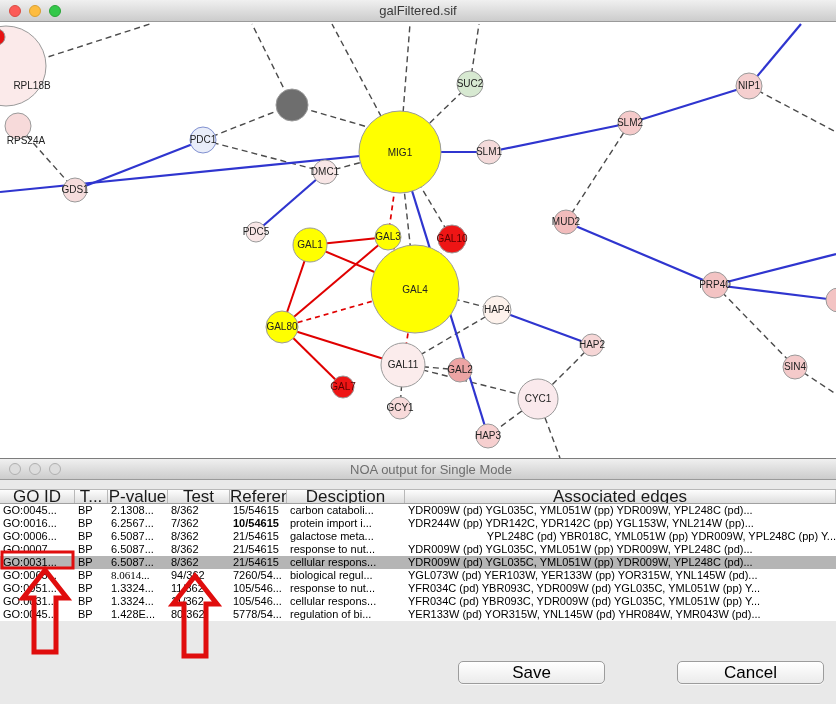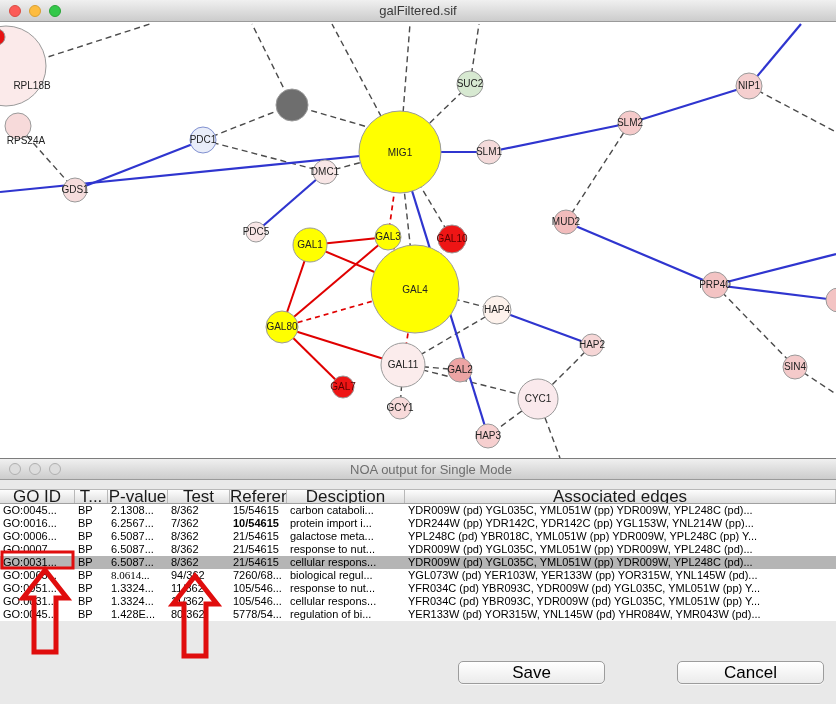--- a/index.html
+++ b/index.html
@@ -223,21 +223,21 @@
         <div class="td" style="width: 118px;">protein import i...</div>
         <div class="td" style="width: 431px;">YDR244W (pp) YDR142C, YDR142C (pp) YGL153W, YNL214W (pp)...</div>
       </div>
       <div class="tr">
         <div class="td" style="width: 75px;">GO:0006...</div>
         <div class="td" style="width: 33px;">BP</div>
         <div class="td" style="width: 60px;">6.5087...</div>
         <div class="td" style="width: 62px;">8/362</div>
         <div class="td" style="width: 57px;">21/54615</div>
         <div class="td" style="width: 118px;">galactose meta...</div>
-        <div class="td" style="width: 431px;">YPL248C (pd) YBR018C, YML051W (pp) YDR009W, YPL248C (pp) Y...</div>
+        <div class="td" style="width: 431px; text-align: right;">YPL248C (pd) YBR018C, YML051W (pp) YDR009W, YPL248C (pp) Y...</div>
       </div>
       <div class="tr">
         <div class="td" style="width: 75px;">GO:0007...</div>
         <div class="td" style="width: 33px;">BP</div>
         <div class="td" style="width: 60px;">6.5087...</div>
         <div class="td" style="width: 62px;">8/362</div>
         <div class="td" style="width: 57px;">21/54615</div>
         <div class="td" style="width: 118px;">response to nut...</div>
         <div class="td" style="width: 431px;">YDR009W (pd) YGL035C, YML051W (pp) YDR009W, YPL248C (pd)...</div>
       </div>
@@ -248,21 +248,21 @@
         <div class="td" style="width: 62px;">8/362</div>
         <div class="td" style="width: 57px;">21/54615</div>
         <div class="td" style="width: 118px;">cellular respons...</div>
         <div class="td" style="width: 431px;">YDR009W (pd) YGL035C, YML051W (pp) YDR009W, YPL248C (pd)...</div>
       </div>
       <div class="tr">
         <div class="td" style="width: 75px;">GO:0065...</div>
         <div class="td" style="width: 33px;">BP</div>
         <div class="td" style="width: 60px; font-family: Liberation Serif, serif;">8.0614...</div>
         <div class="td" style="width: 62px;">94/362</div>
-        <div class="td" style="width: 57px;">7260/68...</div>
+        <div class="td" style="width: 57px;">7260/54...</div>
         <div class="td" style="width: 118px;">biological regul...</div>
         <div class="td" style="width: 431px;">YGL073W (pd) YER103W, YER133W (pp) YOR315W, YNL145W (pd)...</div>
       </div>
       <div class="tr">
         <div class="td" style="width: 75px;">GO:0051...</div>
         <div class="td" style="width: 33px;">BP</div>
         <div class="td" style="width: 60px;">1.3324...</div>
         <div class="td" style="width: 62px;">11/362</div>
         <div class="td" style="width: 57px;">105/546...</div>
         <div class="td" style="width: 118px;">response to nut...</div>

